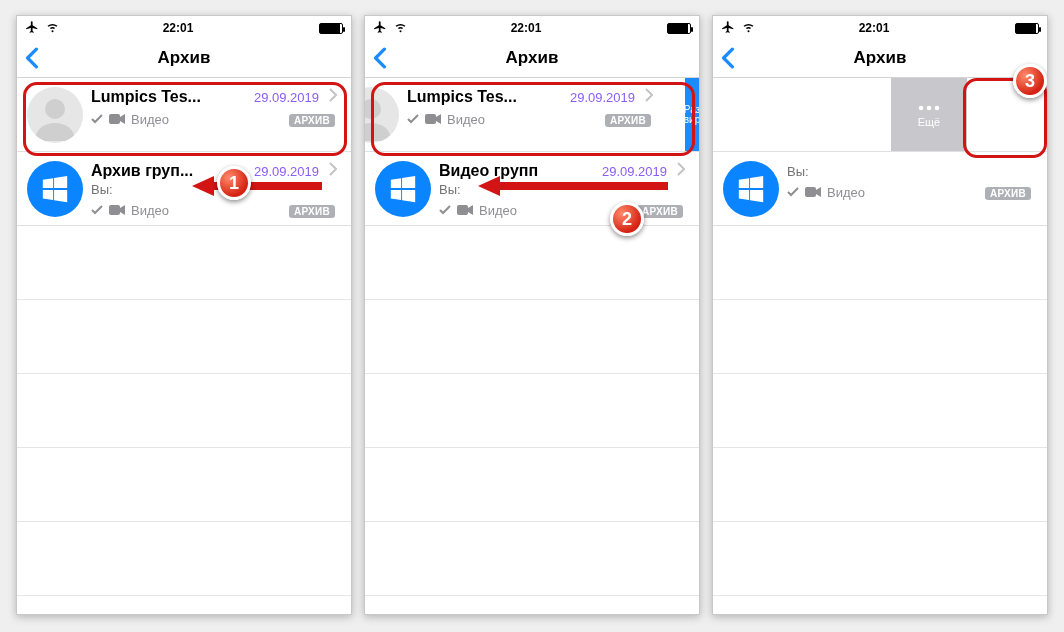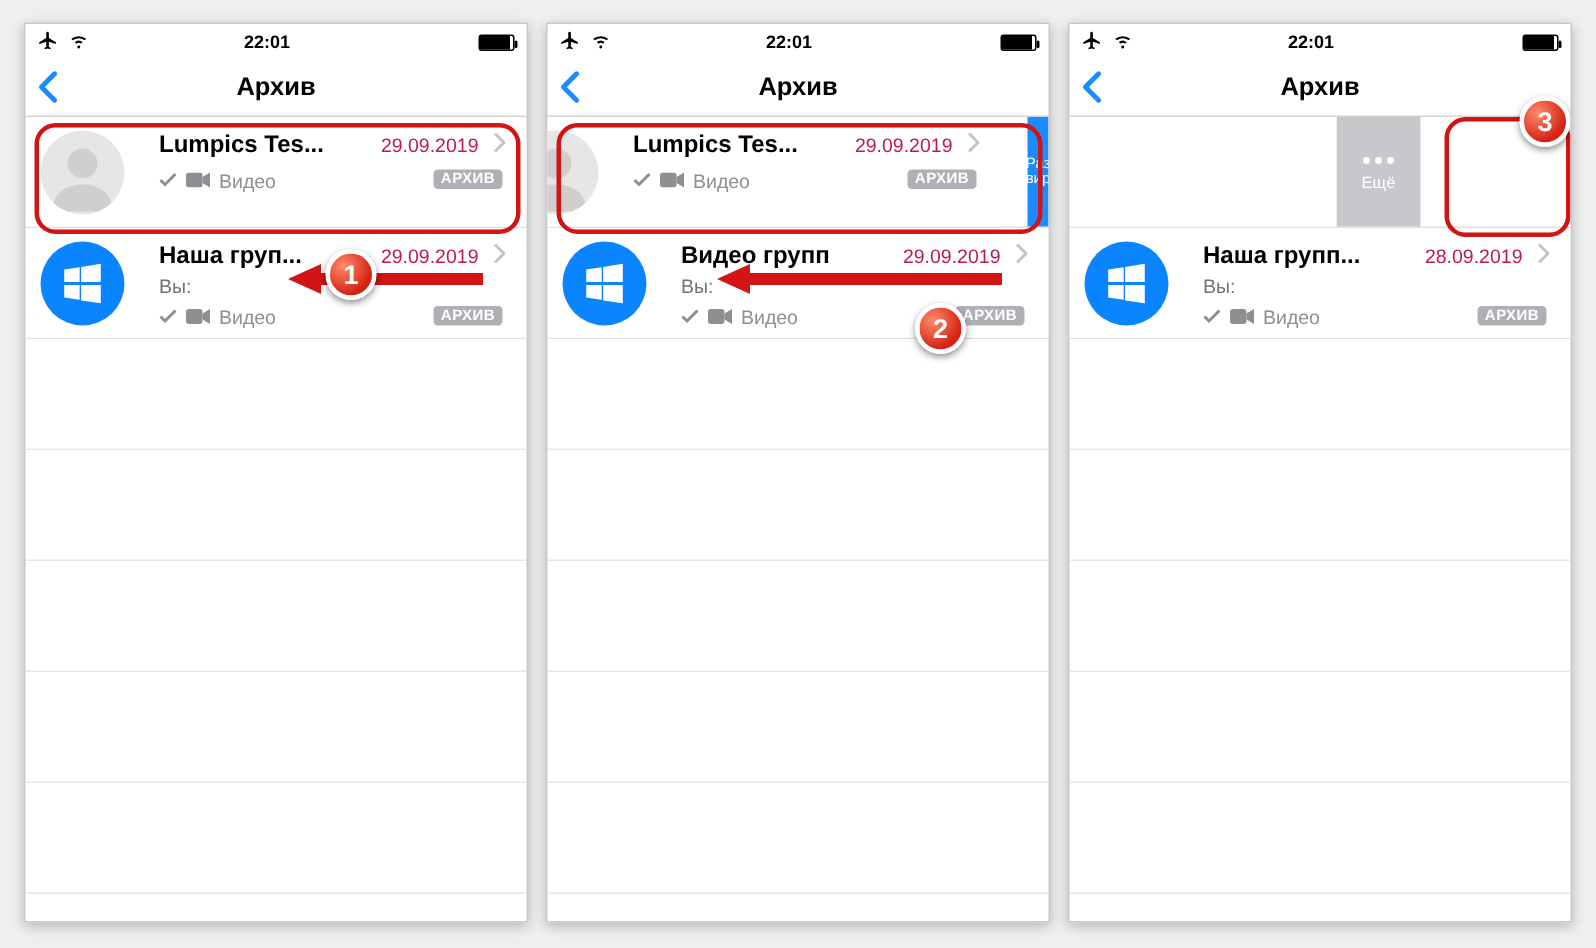--- a/index.html
+++ b/index.html
@@ -78,43 +78,43 @@
     width: 56px; height:56px;
     border-radius:50%;
     margin: 9px 8px 9px 10px;
     flex-shrink:0;
     display:flex; align-items:center; justify-content:center;
     overflow:hidden;
   }
   .avatar.person { background:#e6e6e6; }
   .avatar.win { background:#0a84ff; }
   .avatar svg { display:block; }
-  .row-main { flex:1; padding:10px 6px 0 0; min-width:0;margin-left:15px; }
+  .row-main { flex:1; padding:10px 6px 0 0; min-width:0; }
   .line1 { display:flex; align-items:baseline; gap:6px;}
   .name { font-weight:700; font-size:16px; white-space:nowrap; overflow:hidden; text-overflow:ellipsis; }
-  .date { margin-left:auto; color:#be185d; font-size:13px; white-space:nowrap; padding-right:4px;}
+  .date { margin-left:auto; color:#8b5cf6; font-size:13px; white-space:nowrap; padding-right:4px;}
   .chev { color:#c4c4c8; margin-right:8px; align-self:center;}
   .line2 { color:#737373; font-size:13px; margin-top:2px;}
-  .line3 { display:flex; align-items:flex-start; gap:6px; color:#8e8e93; font-size:13px; margin-top:6px;}
+  .line3 { display:flex; align-items:flex-end; gap:6px; color:#8e8e93; font-size:13px; margin-top:6px;}
   .badge-archive {
     margin-left:auto;
     background:#aeb0b6; color:#fff;
     font-size:10px; font-weight:700;
     border-radius:3px; padding:1px 5px;
     letter-spacing:.3px;
     margin-right:10px;
   }
 
   
   .actions {
     position:absolute; right:0; top:0; bottom:0;
     display:flex;
   }
   .action {
-    width:56px;
+    width:76px;
     display:flex; flex-direction:column;
     align-items:center; justify-content:center;
     color:#fff; font-size:11px; line-height:1.1;
     text-align:center;
     padding:0 4px;
   }
   .action.more { background:#c8c7cc; }
   .action.unarchive { background:#1a8cff; }
   .action .aicon { margin-bottom:3px; }
 
@@ -234,21 +234,21 @@
 
       <div class="row">
         <div class="row-inner">
           <div class="avatar win">
             <svg width="30" height="30" viewBox="0 0 32 32" fill="#fff">
                 <path d="M3 6l11-1.6V15H3zM15 4.2L29 2v13H15zM3 17h11v10.6L3 26zM15 17h14v13l-14-2z"></path>
               </svg>
           </div>
           <div class="row-main">
             <div class="line1">
-              <span class="name">Наша груп...</span>
+              <span class="name">Архив груп...</span>
               <span class="date">29.09.2019</span>
               <span class="chev">
                 <svg width="8" height="14" viewBox="0 0 8 14" fill="none" stroke="#c4c4c8" stroke-width="2">
                     <polyline points="1,1 7,7 1,13"></polyline>
                   </svg>
               </span>
             </div>
             <div class="line2">Вы:</div>
             <div class="line3">
               <span><svg width="12" height="10" viewBox="0 0 12 10" fill="none" stroke="#8e8e93" stroke-width="2">
@@ -447,27 +447,20 @@
       </div>
 
       <div class="row">
         <div class="row-inner">
           <div class="avatar win">
             <svg width="30" height="30" viewBox="0 0 32 32" fill="#fff">
                 <path d="M3 6l11-1.6V15H3zM15 4.2L29 2v13H15zM3 17h11v10.6L3 26zM15 17h14v13l-14-2z"></path>
               </svg>
           </div>
           <div class="row-main">
-            <div class="line1">
-              <span class="name">Наша групп...</span>
-              <span class="date">28.09.2019</span>
-              <span class="chev"><svg width="8" height="14" viewBox="0 0 8 14" fill="none" stroke="#c4c4c8" stroke-width="2">
-                    <polyline points="1,1 7,7 1,13"></polyline>
-                  </svg></span>
-            </div>
             <div class="line2">Вы:</div>
             <div class="line3">
               <span><svg width="12" height="10" viewBox="0 0 12 10" fill="none" stroke="#8e8e93" stroke-width="2">
                     <polyline points="1,5 4,8 11,1"></polyline>
                   </svg></span>
               <span><svg width="16" height="10" viewBox="0 0 16 10" fill="#8e8e93">
                     <rect x="0" y="0" width="11" height="10" rx="2"></rect>
                     <path d="M11 3l5-3v10l-5-3z"></path>
                   </svg></span>
               <span>Видео</span>

